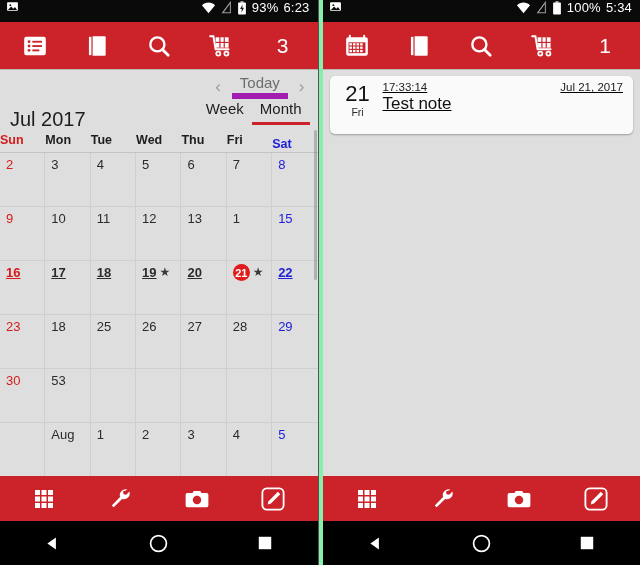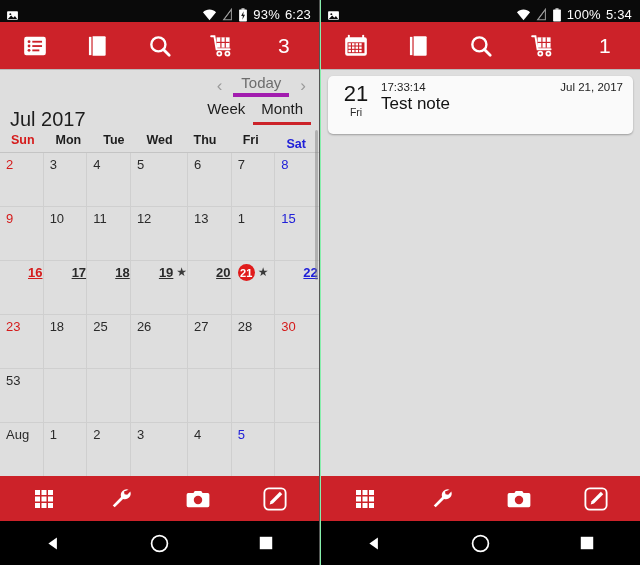--- a/index.html
+++ b/index.html
@@ -21,28 +21,28 @@
   .phone {
     width: 320px;
     height: 565px;
     position: relative;
     display: flex;
     flex-direction: column;
     background: #000;
     overflow: hidden;
   }
   .phone.left { border-right: 1px solid #555; }
-  .phone.right { border-left: 1px solid #86efac; }
+  .phone.right { border-left: 4px solid #86efac; }
 
   
   .statusbar {
     height: 22px;
     background: #0a0a0a;
     display: flex;
-    align-items: flex-end;
+    align-items: flex-start;
     padding: 0 8px 0 6px;
     box-sizing: border-box;
     color: #fff;
   }
   .sb-left { flex: 1; display: flex; align-items: center; }
   .sb-right { display: flex; align-items: center; gap: 5px; }
   .sb-text {
     font-size: 13px;
     color: #fff;
     letter-spacing: 0.2px;
@@ -110,21 +110,21 @@
   .nav-arrow {
     color: #9a9a9a;
     font-size: 17px;
     padding: 0 5px;
     line-height: 1;
     font-family: "Liberation Sans", sans-serif;
   }
   .today-btn {
     color: #6d6d6d;
     font-size: 15px;
-    border-bottom: 4px solid #a21caf;
+    border-bottom: 6px solid #a21caf;
     padding: 0 8px 2px 8px;
     font-family: "Liberation Sans", sans-serif;
   }
   .tabs-row {
     position: absolute;
     right: 8px;
     top: 30px;
     display: flex;
     align-items: flex-end;
   }
@@ -139,21 +139,21 @@
 
   
   .dow-row {
     display: grid;
     grid-template-columns: repeat(7, 1fr);
     height: 24px;
     align-items: center;
     border-bottom: 1px solid #c4c4c4;
   }
   .dow {
-    text-align: center;
+    text-align: left;
     font-size: 12.5px;
     font-weight: bold;
     color: #1d1d1d;
     font-family: "Liberation Sans", sans-serif;
   }
   .dow.sun { color: #d51b1b; }
   .dow.sat { color: #2020d8; margin-top: 8px; }
 
   
   .grid {
@@ -178,21 +178,20 @@
     color: #2b2b2b;
     line-height: 15px;
     font-family: "Liberation Sans", sans-serif;
     white-space: nowrap;
   }
   .daynum.sun { color: #d51b1b; }
   .daynum.sat { color: #2020d8; }
   .daynum.underline {
     text-decoration: underline;
     font-weight: bold;
-    margin-left: 22px;
   }
   .today-badge {
     display: inline-flex;
     align-items: center;
     justify-content: center;
     width: 17px;
     height: 17px;
     border-radius: 50%;
     background: #e01b1b;
     color: #fff;
@@ -237,21 +236,21 @@
     color: #141414;
     line-height: 24px;
     font-family: "Liberation Sans", sans-serif;
   }
   .note-dayname {
     font-size: 10.5px;
     color: #2b2b2b;
     line-height: 12px;
     font-family: "Liberation Sans", sans-serif;
   }
-  .note-body { flex: 1; padding-left: 6px; }
+  .note-body { flex: 1; padding-left: 6px; text-decoration: underline; }
   .note-toprow { display: flex; justify-content: space-between; align-items: flex-start; }
   .note-time {
     font-size: 11.5px;
     color: #222;
     font-family: "Liberation Sans", sans-serif;
   }
   .note-date {
     font-size: 11.5px;
     color: #222;
     font-family: "Liberation Sans", sans-serif;
@@ -546,20 +545,25 @@
             </div>
           </div>
           <div class="cell">
             <div class="row-inline">
               <span class="daynum">27</span>
             </div>
           </div>
           <div class="cell">
             <div class="row-inline">
               <span class="daynum">28</span>
+            </div>
+          </div>
+          <div class="cell">
+            <div class="row-inline">
+              <span class="daynum sat">29</span>
             </div>
           </div>
           <div class="cell">
             <div class="row-inline">
               <span class="daynum sun">30</span>
             </div>
           </div>
           <div class="cell">
             <div class="row-inline">
               <span class="daynum">53</span>

